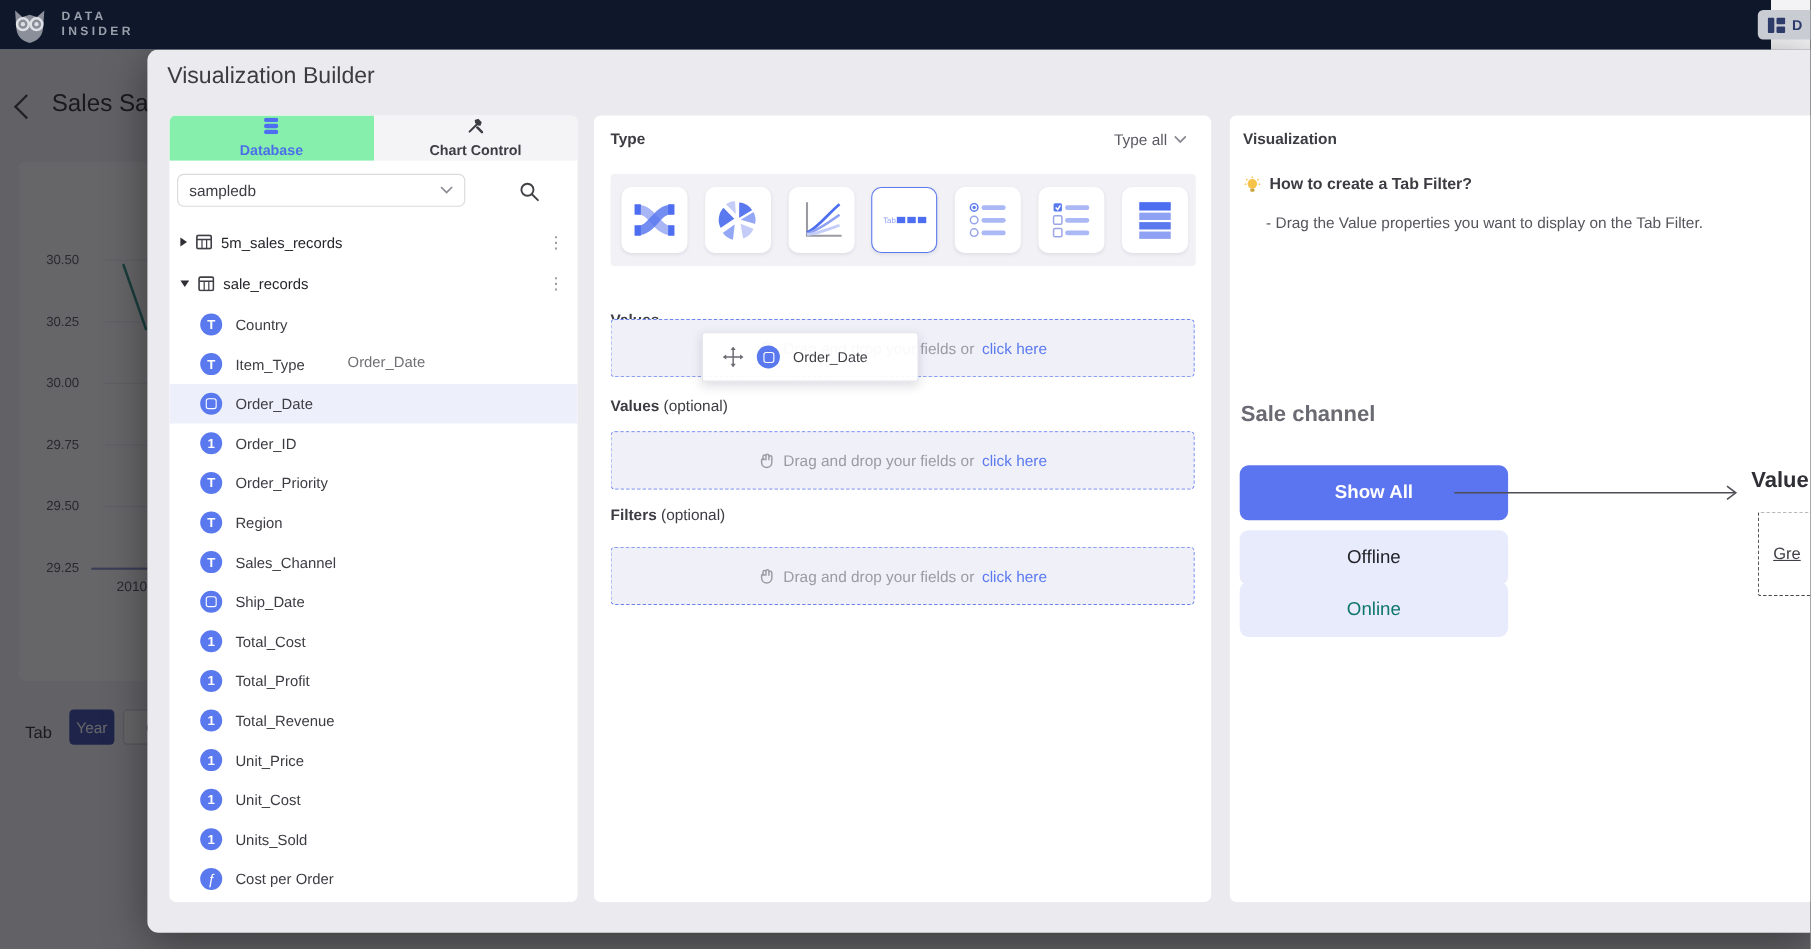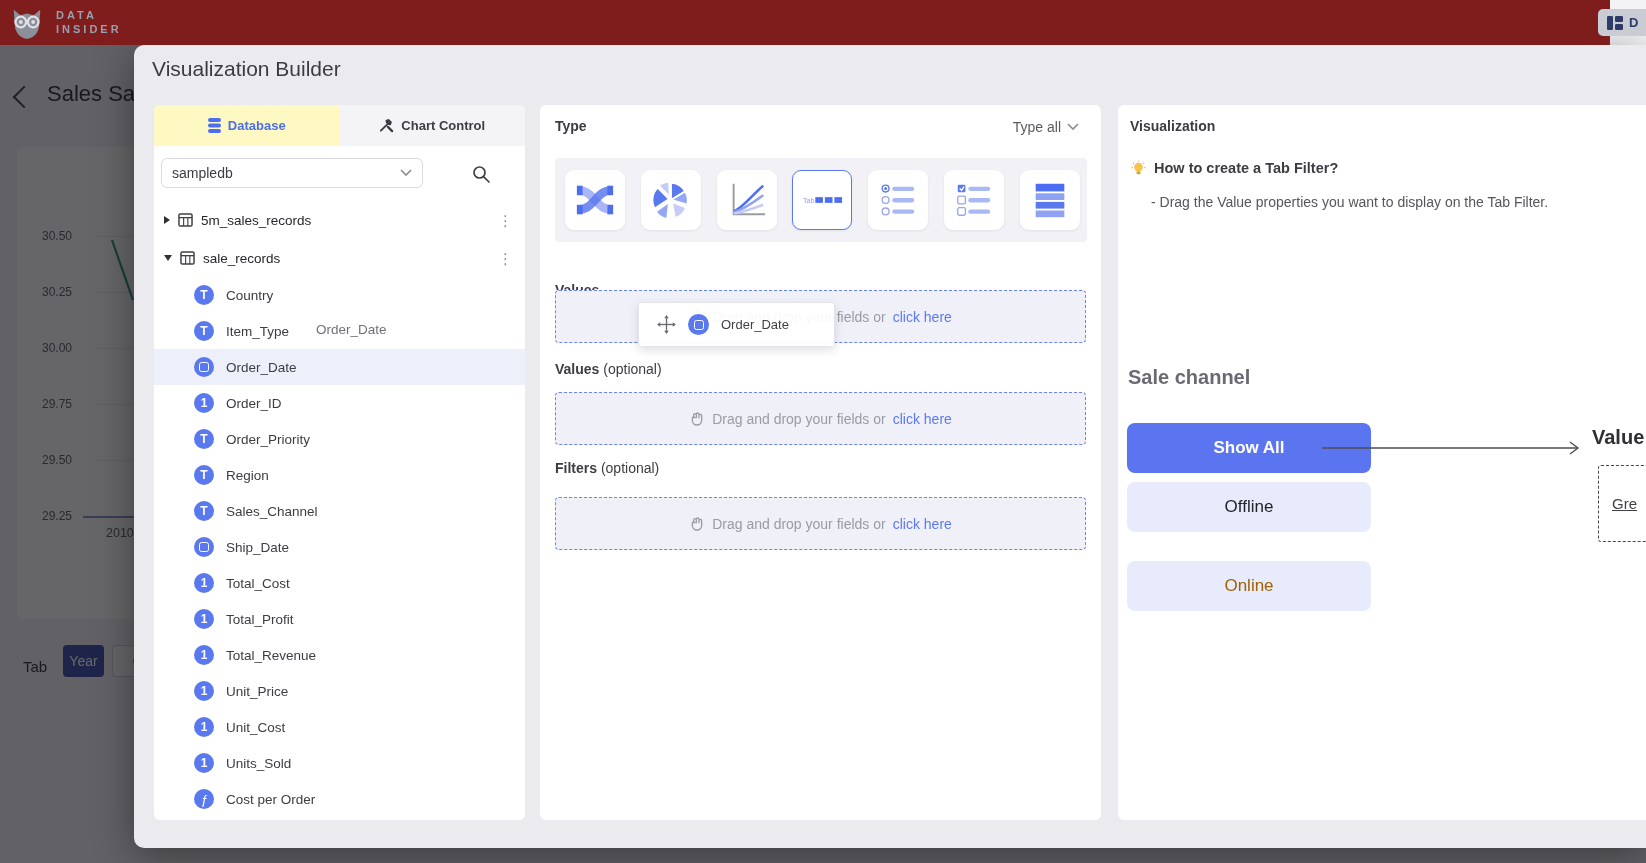--- a/index.html
+++ b/index.html
@@ -1,20 +1,20 @@
 <!DOCTYPE html>
 <html><head>
 <meta charset="utf-8">
 <style>
   html,body{margin:0;padding:0;background:#222;}
   #root{position:relative;width:1646px;height:863px;overflow:hidden;background:#f3f3f6;
         font-family:"Liberation Sans","DejaVu Sans",sans-serif;color:#3c3c43;}
   .abs{position:absolute;}
   
-  #navbar{left:0;top:0;width:1610px;height:45px;background:#7f1d1d;z-index:40;}
+  #navbar{left:0;top:0;width:1610px;height:45px;background:#0f172a;z-index:40;}
   #brand{left:8px;top:3px;display:flex;align-items:center;gap:10px;}
   .brandtxt{color:#99a0ab;font-size:11px;font-weight:bold;letter-spacing:3px;line-height:14px;}
   #nav-right-btn{left:1598px;top:9px;width:70px;height:27px;background:#caccd3;border-radius:5px;
         display:flex;align-items:center;gap:6px;padding-left:9px;color:#2c3b6a;font-size:13px;font-weight:bold;}
   
   #page{left:0;top:45px;width:1646px;height:818px;background:#f3f3f6;z-index:1;}
   #back-btn{left:16px;top:44px;width:14px;height:14px;border-left:2.5px solid #3f3f46;border-bottom:2.5px solid #3f3f46;transform:rotate(45deg);}
   #page-title{left:47px;top:36px;font-size:22px;color:#2f2f36;}
   #chart-card{left:17px;top:102px;width:630px;height:472px;background:#fff;border-radius:6px;}
   .ytick{left:10px;width:45px;text-align:right;font-size:12px;color:#5a5a60;}
@@ -31,33 +31,33 @@
   #modal{left:134px;top:45px;width:1512px;height:803px;background:#ebebef;border-radius:10px 0 0 10px;
          box-shadow:0 8px 40px rgba(0,0,0,.4);z-index:20;}
   #modal-title{left:18px;top:12px;font-size:21px;font-weight:500;color:#3b3b42;}
   .panel{top:60px;height:715px;background:#fff;border-radius:6px;}
   #left-panel{left:20px;width:371px;overflow:hidden;}
   #center-panel{left:406px;width:561px;overflow:visible;}
   #right-panel{left:984px;width:528px;overflow:hidden;border-radius:6px 0 0 6px;}
   
   #tabbar{display:flex;height:41px;}
   .ltab{flex:1;display:flex;align-items:center;justify-content:center;gap:7px;font-size:13px;font-weight:bold;cursor:pointer;}
-  .ltab.active{color:#4c6fe8;background:#fef9c3;}
-  .ltab.inactive{color:#3c3c43;background:#f4f4f7;border-radius:0 6px 0 0;}
+  .ltab.active{color:#4c6fe8;background:#86efac;flex-direction:column;}
+  .ltab.inactive{color:#3c3c43;background:#f4f4f7;border-radius:0 6px 0 0;flex-direction:column;}
   #search-select{left:7px;top:53px;width:262px;height:30px;border:1px solid #d9d9de;border-radius:6px;
         display:flex;align-items:center;padding:0 10px;font-size:14px;color:#3c3c43;box-sizing:border-box;background:#fff;}
   #search-select .chev{margin-left:auto;}
   #search-icon{left:317px;top:59px;}
   #tree{left:0;top:96px;width:371px;}
   .trow{height:38px;display:flex;align-items:center;padding:0 12px 0 10px;gap:8px;}
   .trow .tname{font-size:13.5px;color:#26262c;font-weight:500;}
   .caret-r{width:0;height:0;border-left:6px solid #2f2f36;border-top:4.5px solid transparent;border-bottom:4.5px solid transparent;}
   .caret-d{width:0;height:0;border-top:6px solid #2f2f36;border-left:4.5px solid transparent;border-right:4.5px solid transparent;}
   .kebab{margin-left:auto;color:#8f8f97;font-size:15px;line-height:15px;}
-  .frow{height:36px;display:flex;align-items:center;padding-left:40px;gap:12px;}
+  .frow{height:36px;display:flex;align-items:center;padding-left:28px;gap:12px;}
   .frow.sel{background:#edf0fa;}
   .flabel{font-size:13.5px;color:#3c3c43;}
   .ficon{width:20px;height:20px;min-width:20px;border-radius:50%;background:#5b79ee;color:#fff;
          display:flex;align-items:center;justify-content:center;font-size:12px;font-weight:bold;}
   .ficon::before{display:flex;align-items:center;justify-content:center;}
   .ficon[data-type="text"]::before{content:"T";}
   .ficon[data-type="number"]::before{content:"1";}
   .ficon[data-type="function"]::before{content:"ƒ";font-style:italic;font-weight:normal;font-size:13px;}
   .ficon[data-type="date"]::before{content:"";width:8px;height:8px;border:1.6px solid #fff;border-radius:2.5px;}
   #list-drag-ghost{left:162px;top:217px;font-size:13.5px;color:rgba(63,63,70,0.75);}
@@ -86,21 +86,21 @@
   #chip-label{font-size:13px;color:#3f3f46;}
   
   #viz-label{left:12px;top:13px;}
   #tip-row{left:13px;top:55px;display:flex;align-items:flex-start;gap:8px;}
   #tip-title{font-size:14.5px;font-weight:bold;color:#3c3c43;}
   #tip-body{left:33px;top:89px;font-size:14px;color:#55555c;}
   #preview-title{left:10px;top:261px;font-size:20px;font-weight:bold;color:#6a6a72;}
   .pbtn{left:9px;width:244px;height:50px;border-radius:8px;display:flex;align-items:center;justify-content:center;font-size:17px;}
   #btn-showall{top:318px;background:#5b74f0;color:#fff;font-weight:bold;}
   #btn-offline{top:377px;background:#e8ebfb;color:#23232a;}
-  #btn-online{top:456px;background:#e8ebfb;color:#a16207;text-align:center;}
+  #btn-online{top:424px;background:#e8ebfb;color:#0f766e;text-align:center;}
   #anno-arrow{left:204px;top:330px;z-index:6;}
   #anno-value{left:474px;top:321px;font-size:20px;font-weight:bold;color:#2f2f36;white-space:nowrap;}
   #anno-box{left:480px;top:360px;width:160px;height:77px;border:1.5px dashed #45454c;border-radius:3px;
             display:flex;align-items:center;padding-left:13px;box-sizing:border-box;}
   #anno-link{font-size:15px;color:#3f3f46;text-decoration:underline;white-space:nowrap;}
 </style>
 </head>
 <body>
 
 <div id="root">

